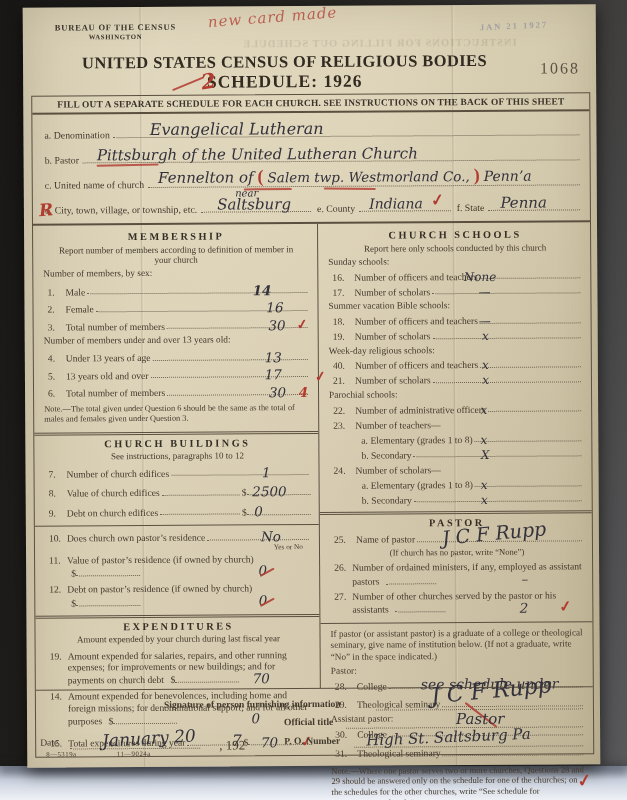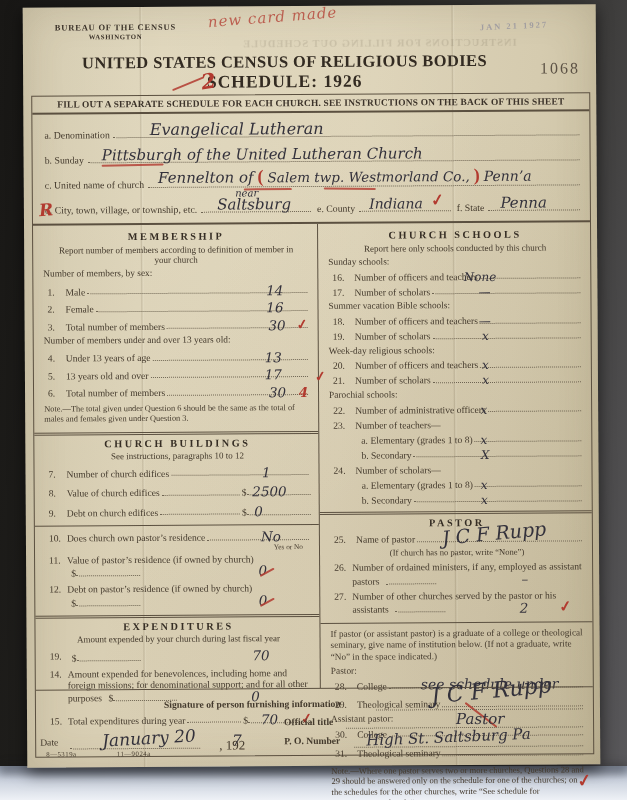--- a/index.html
+++ b/index.html
@@ -130,21 +130,21 @@
     <div class="banner">FILL OUT A SEPARATE SCHEDULE FOR EACH CHURCH.   SEE INSTRUCTIONS ON THE BACK OF THIS SHEET</div>
 
     <div class="fields">
       <div class="frow">
         <span class="flabel">a. Denomination</span>
         <span class="fline">
           <span class="fans hw" style="left:36px;font-size:16px;">Evangelical Lutheran</span>
         </span>
       </div>
       <div class="frow">
-        <span class="flabel">b. Sunday</span>
+        <span class="flabel">b. Pastor</span>
         <span class="fline">
           <span class="fans hw" style="left:14px;font-size:15px;">Pittsburgh of the United Lutheran Church</span>
           <span class="redline" style="left:14px;bottom:-4px;width:62px;transform:rotate(-1deg);"></span>
         </span>
       </div>
       <div class="frow">
         <span class="flabel">c. United name of church</span>
         <span class="fline">
           <span class="fans" style="left:10px;display:flex;gap:4px;align-items:baseline;">
             <span class="hw" style="font-size:15px;">Fennelton of</span>
@@ -180,21 +180,21 @@
 
       <div class="col-left">
         <div class="sect-title">MEMBERSHIP</div>
         <div class="sect-sub" style="padding:0 14px;">Report number of members according to definition of member in your church</div>
         <div class="group-label">Number of members, by sex:</div>
 
         <div class="q-row">
           <span class="q-no">1.</span>
           <span class="q-label">Male</span>
           <span class="leader"></span>
-          <span class="ans hw" style="right:26px;">14</span>
+          <span class="ans hw" style="right:38px;font-weight:bold;">14</span>
         </div>
         <div class="q-row">
           <span class="q-no">2.</span>
           <span class="q-label">Female</span>
           <span class="leader"></span>
           <span class="ans hw" style="right:26px;">16</span>
         </div>
         <div class="q-row">
           <span class="q-no">3.</span>
           <span class="q-label">Total number of members</span>
@@ -280,20 +280,21 @@
           <span class="ans hw" style="right:44px;">0</span>
           <span class="slash" style="right:36px;bottom:4px;"></span>
         </div>
 
         <div class="hrdbl"></div>
         <div class="sect-title">EXPENDITURES</div>
         <div class="sect-sub">Amount expended by your church during last fiscal year</div>
 
         <div class="q-block">
           <span class="q-no-abs">19.</span>
+          <span>Amount expended for salaries, repairs, and other running expenses; for improvements or new buildings; and for payments on church debt</span>
           <span class="money">
               <span>$</span>
               <span class="mdots"></span>
             </span>
           <span class="ans hw" style="right:42px;">70</span>
         </div>
         <div class="q-block">
           <span class="q-no-abs">14.</span>
           <span>Amount expended for benevolences, including home and foreign missions; for denominational support; and for all other purposes</span>
           <span class="money">
@@ -338,21 +339,21 @@
           <span class="ans hw ans-sm" style="right:92px;">—</span>
         </div>
         <div class="q-row tight">
           <span class="q-no" style="min-width:22px;">19.</span>
           <span class="q-label">Number of scholars</span>
           <span class="leader"></span>
           <span class="ans hw ans-sm" style="right:94px;">x</span>
         </div>
         <div class="group-label">Week-day religious schools:</div>
         <div class="q-row tight">
-          <span class="q-no" style="min-width:22px;">20.</span>
+          <span class="q-no" style="min-width:22px;">40.</span>
           <span class="q-label">Number of officers and teachers</span>
           <span class="leader"></span>
           <span class="ans hw ans-sm" style="right:94px;">x</span>
         </div>
         <div class="q-row tight">
           <span class="q-no" style="min-width:22px;">21.</span>
           <span class="q-label">Number of scholars</span>
           <span class="leader"></span>
           <span class="ans hw ans-sm" style="right:94px;">x</span>
           <span class="ans red redcheck" style="left:-14px;bottom:2px;">✓</span>

